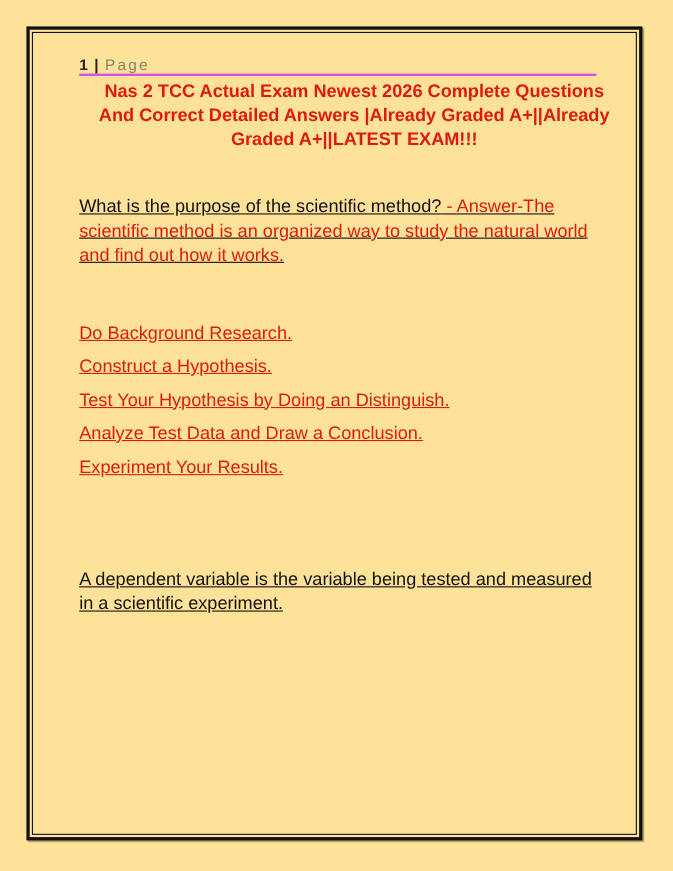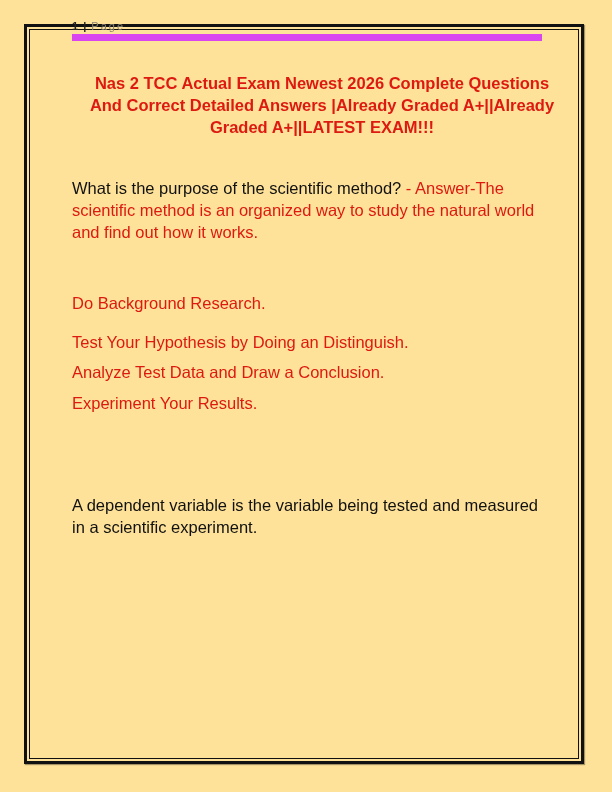--- a/index.html
+++ b/index.html
@@ -29,25 +29,25 @@
       left: 29px;
       top: 29px;
       width: 550px;
       height: 730px;
       border: 1px solid #111;
       box-sizing: border-box;
     }
     .page-header {
       position: absolute;
       left: 72px;
-      top: 20px;
+      top: 53px;
       width: 470px;
       height: 14px;
-      border-bottom: 7px solid #d946ef;
-      font-size: 11px;
+      border-bottom: 2px solid #d946ef;
+      font-size: 14px;
       line-height: 12px;
     }
     .page-header .page-num {
       font-weight: bold;
       color: #222;
     }
     .page-header .sep {
       color: #222;
       font-weight: bold;
       margin: 0 2px 0 2px;
@@ -78,20 +78,21 @@
       color: #111;
     }
     .q {
       color: #111;
     }
     .a {
       color: #DD1A11;
     }
     .para {
       margin: 0;
+      text-decoration: underline;
     }
     .gap-lg { height: 40px; }
     .gap-sm { height: 8.5px; }
   </style>
 </head>
 <body>
 
 <div class="page-border-outer"></div>
 <div class="page-border-inner"></div>
 
@@ -107,20 +108,21 @@
 
   <p class="para">
     <span class="q">What is the purpose of the scientific method?</span><span class="a"> - Answer-The scientific method is an organized way to study the natural world and find out how it works.</span>
   </p>
 
   <div class="gap-lg"></div>
 
   <div class="gap-sm"></div>
   <p class="para a">Do Background Research.</p>
   <div class="gap-sm"></div>
+  <p class="para a">Construct a Hypothesis.</p>
   <div class="gap-sm"></div>
   <p class="para a">Test Your Hypothesis by Doing an Distinguish.</p>
   <div class="gap-sm"></div>
   <p class="para a">Analyze Test Data and Draw a Conclusion.</p>
   <div class="gap-sm"></div>
   <p class="para a">Experiment Your Results.</p>
 
   <div class="gap-lg"></div>
 
 

